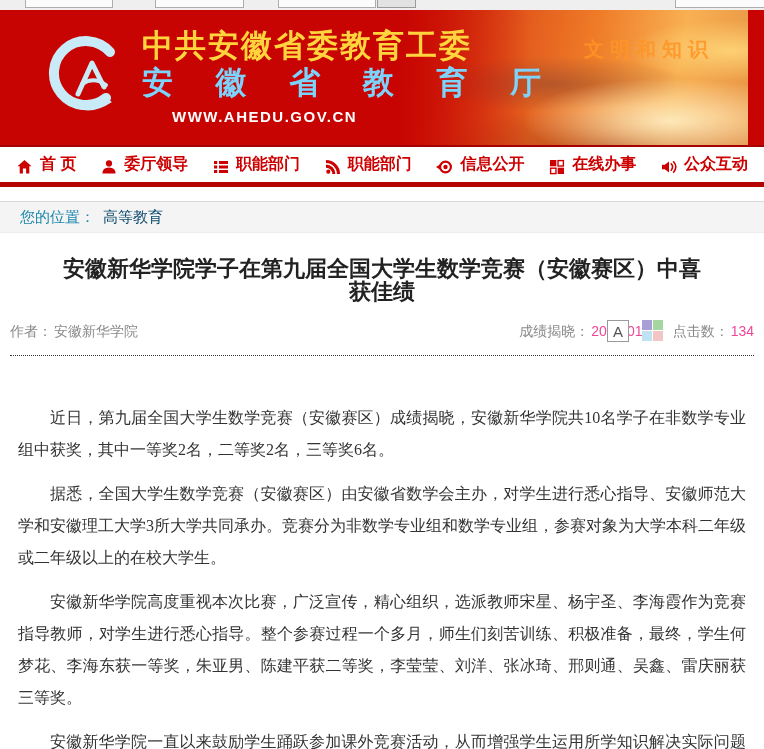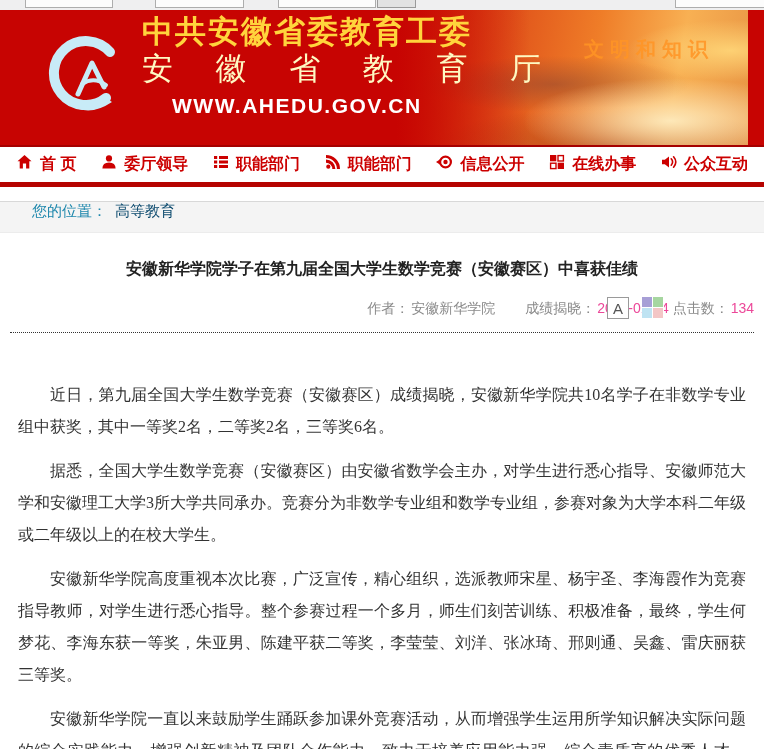--- a/index.html
+++ b/index.html
@@ -20,51 +20,51 @@
       radial-gradient(ellipse 60% 45% at 78% 82%, rgba(255,236,190,.95), rgba(255,236,190,0) 70%),
       radial-gradient(ellipse 45% 35% at 95% 30%, rgba(255,214,120,.9), rgba(255,214,120,0) 65%),
       radial-gradient(ellipse 55% 30% at 45% 55%, rgba(120,60,50,.45), rgba(120,60,50,0) 70%),
       radial-gradient(ellipse 70% 40% at 60% 100%, rgba(150,50,20,.55), rgba(150,50,20,0) 70%),
       linear-gradient(100deg, #cf2005 0%, #e0521a 30%, #ef7d28 55%, #f8b053 78%, #e89544 100%); }
   .banner-art::before { content:""; position:absolute; inset:0;
     background:linear-gradient(to right, #c70402 0%, rgba(199,4,2,0) 38%); }
   .banner-slogan { position:absolute; top:26px; right:34px; font-size:20px;
     font-weight:bold; letter-spacing:6px; color:rgba(255,148,36,.85); }
   .logo { position:absolute; left:44px; top:26px; }
-  .banner-text { position:absolute; left:142px; top:4px; }
+  .banner-text { position:absolute; left:142px; top:18px; }
   .org1 { font-size:31px; font-weight:bold; color:#ffd43c; letter-spacing:2px;
     line-height:36px; white-space:nowrap; }
-  .org2 { font-size:31px; font-weight:normal; color:#fef9c3; letter-spacing:17px;
+  .org2 { font-size:31px; font-weight:bold; color:#7dd3fc; letter-spacing:17px;
     line-height:38px; white-space:nowrap; }
-  .site-url { margin:6px 0 0 30px; color:#ffffff; font-size:21px; font-weight:bold;
+  .site-url { margin:6px 0 0 30px; color:#ffffff; font-size:15px; font-weight:bold;
     letter-spacing:1.5px; }
 
   
   .navbar { height:35px; background:#ffffff; display:flex; align-items:center;
     justify-content:space-between; padding:0 16px; overflow:hidden; }
-  .nav-item { display:flex; align-items:flex-start; gap:7px; color:#cc0000;
+  .nav-item { display:flex; align-items:flex-end; gap:7px; color:#cc0000;
     font-weight:bold; font-size:16px; white-space:nowrap; cursor:pointer; }
   .nav-item svg { display:block; }
   .red-rule { height:5px; background:#b50300; }
   .white-gap { height:14px; background:#fff; }
 
   
   .breadcrumb { height:32px; background:#f4f4f4; border-top:1px solid #d8d8d8;
-    border-bottom:1px solid #ececec; display:flex; align-items:flex-start;
-    padding:0 32px; font-size:15px; }
+    border-bottom:1px solid #ececec; display:flex; align-items:center;
+    padding:0 20px; font-size:15px; }
   .bc-label { color:#1d87ac; }
   .bc-current { color:#0c4a6e; margin-left:8px; cursor:pointer; }
 
   
   .content { background:#fff; padding:0 10px; }
-  .article-title { margin:24px 44px 0; text-align:center; font-size:16px;
+  .article-title { margin:24px 44px 0; text-align:center; font-size:22px;
     font-weight:bold; color:#222; line-height:23px;
     font-family:"Liberation Serif", serif; }
   .meta { position:relative; margin-top:17px; height:24px; display:flex;
-    align-items:center; justify-content:flex-end; gap:28px; font-size:14px;
+    align-items:center; justify-content:space-between; gap:59px; font-size:14px;
     color:#8a8a8a; }
   .meta b { font-weight:normal; color:#ec4899; }
   .meta-group span { margin-right:2px; }
   .meta-tools { position:absolute; right:90px; top:0; display:flex; gap:13px; }
   .font-btn { width:22px; height:22px; border:1px solid #9a9a9a; background:#fff;
     color:#555; font-size:15px; display:flex; align-items:center;
     justify-content:center; cursor:pointer; }
   .palette { width:22px; height:22px; display:grid;
     grid-template-columns:10px 10px; grid-template-rows:10px 10px; gap:1px;
     background:#fff; cursor:pointer; }
@@ -187,21 +187,21 @@
 
 <div class="content">
   <h1 class="article-title">安徽新华学院学子在第九届全国大学生数学竞赛（安徽赛区）中喜获佳绩</h1>
 
   <div class="meta">
     <span class="meta-group">
       <span>作者：</span><span>安徽新华学院</span>
     </span>
     <span class="meta-group">
       <span>成绩揭晓：</span><b>2018-01-24</b>
-      <span style="margin-left:0;">点击数：</span><b>134</b>
+      <span style="margin-left:6px;">点击数：</span><b>134</b>
     </span>
     <span class="meta-tools">
       <span class="font-btn">A</span>
       <span class="palette">
         <i style="background:#a79fd6"></i>
         <i style="background:#a6d6a0"></i>
         <i style="background:#bfe3f2"></i>
         <i style="background:#f3c6c6"></i>
       </span>
     </span>

